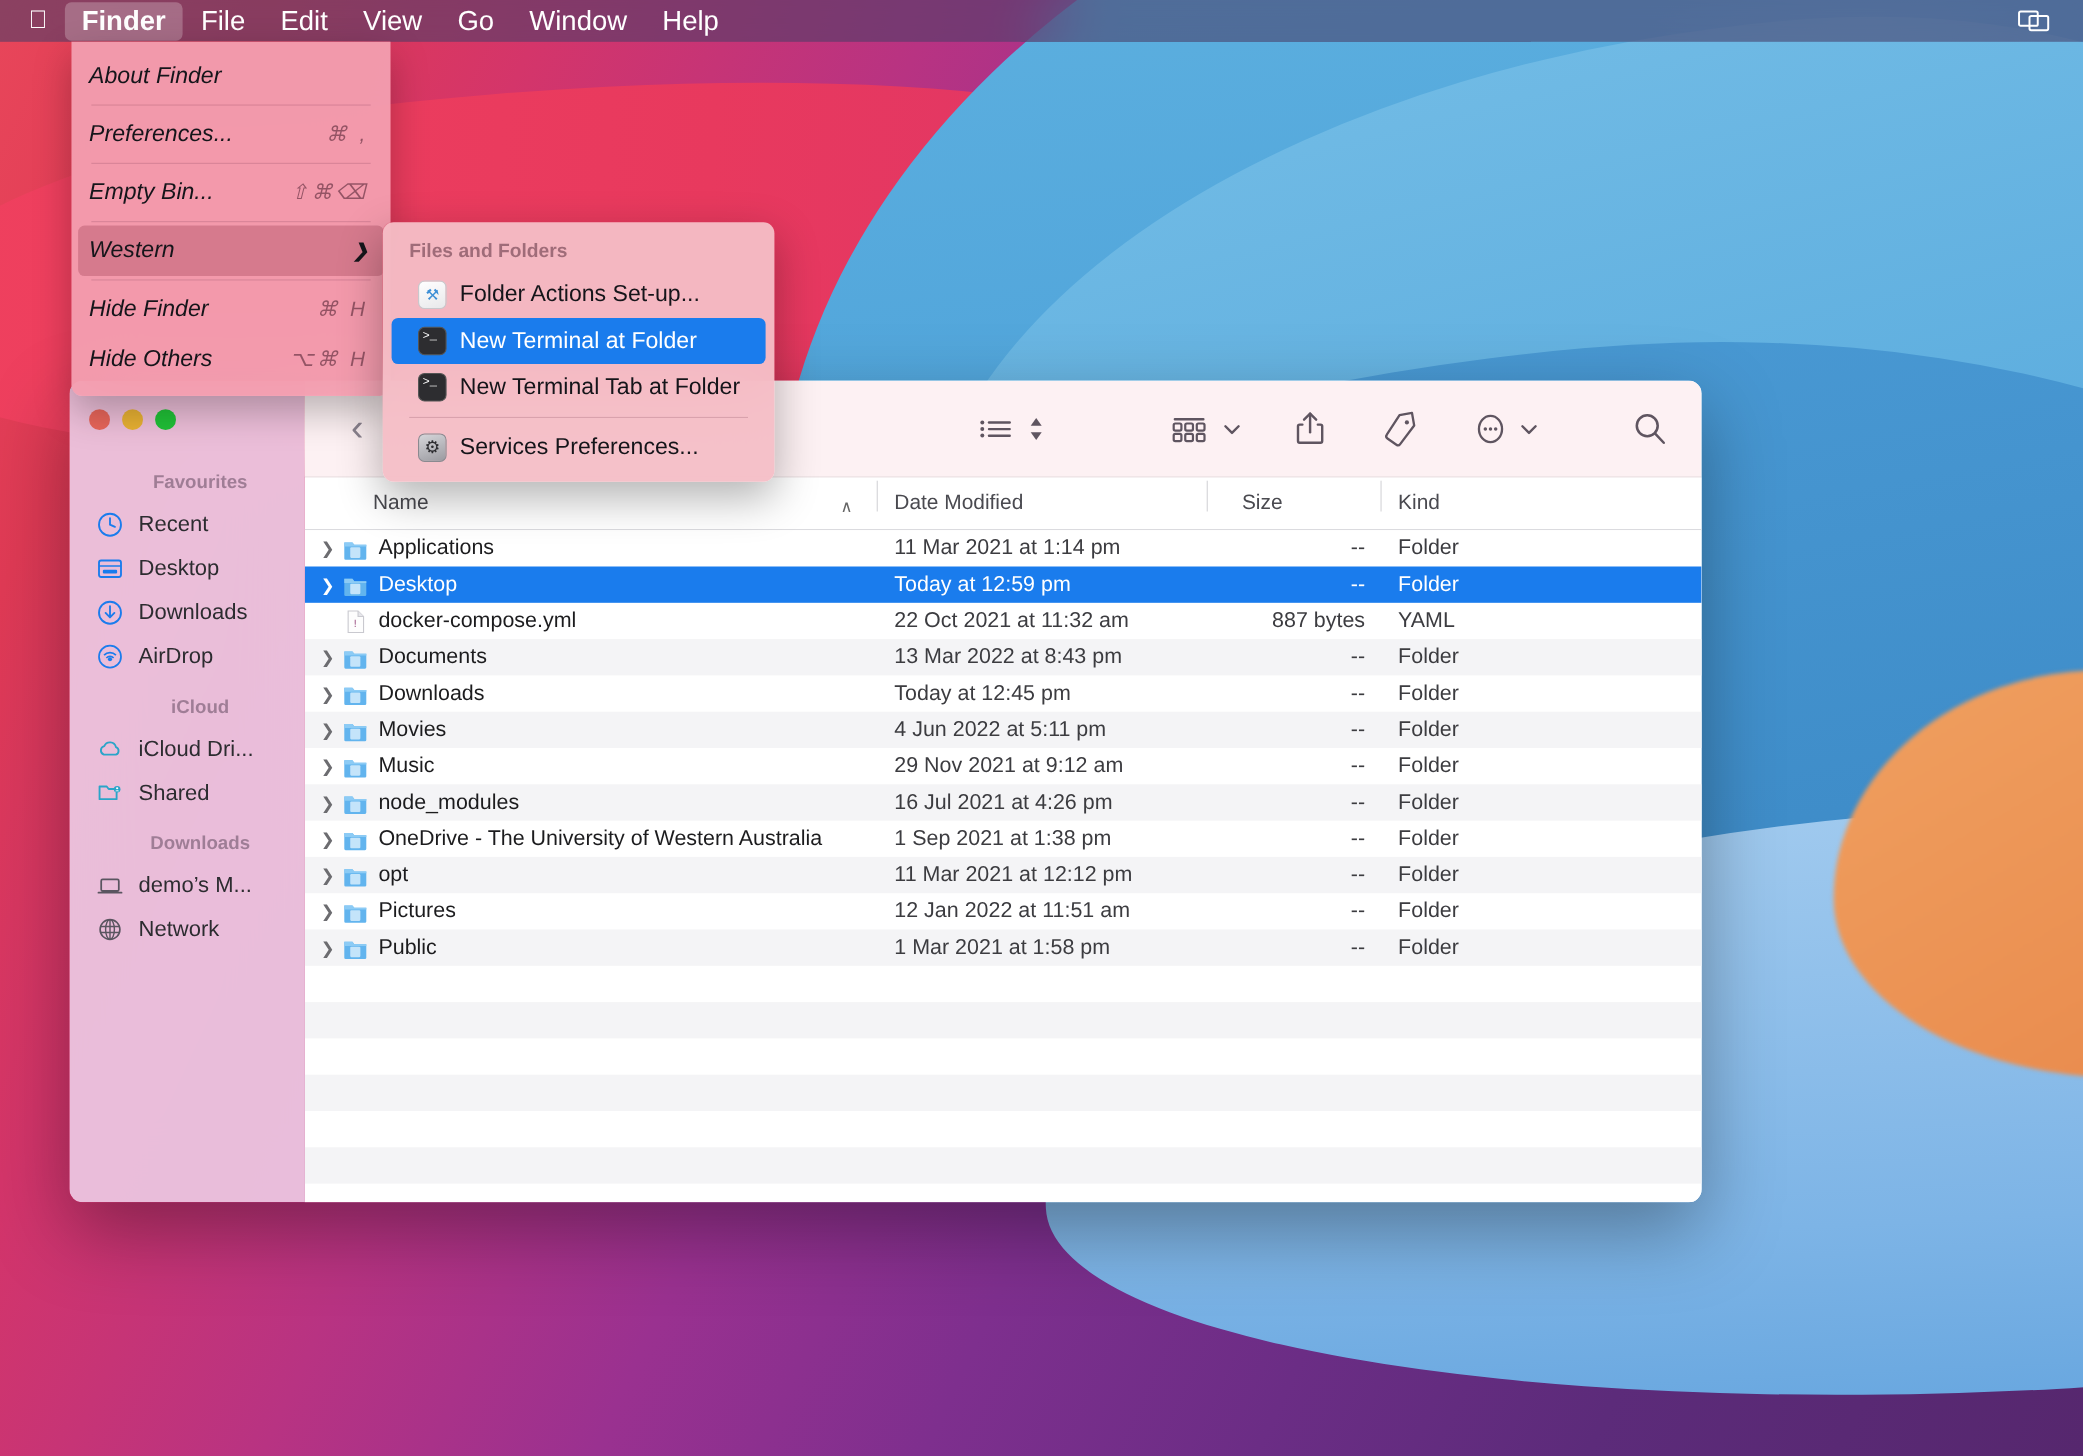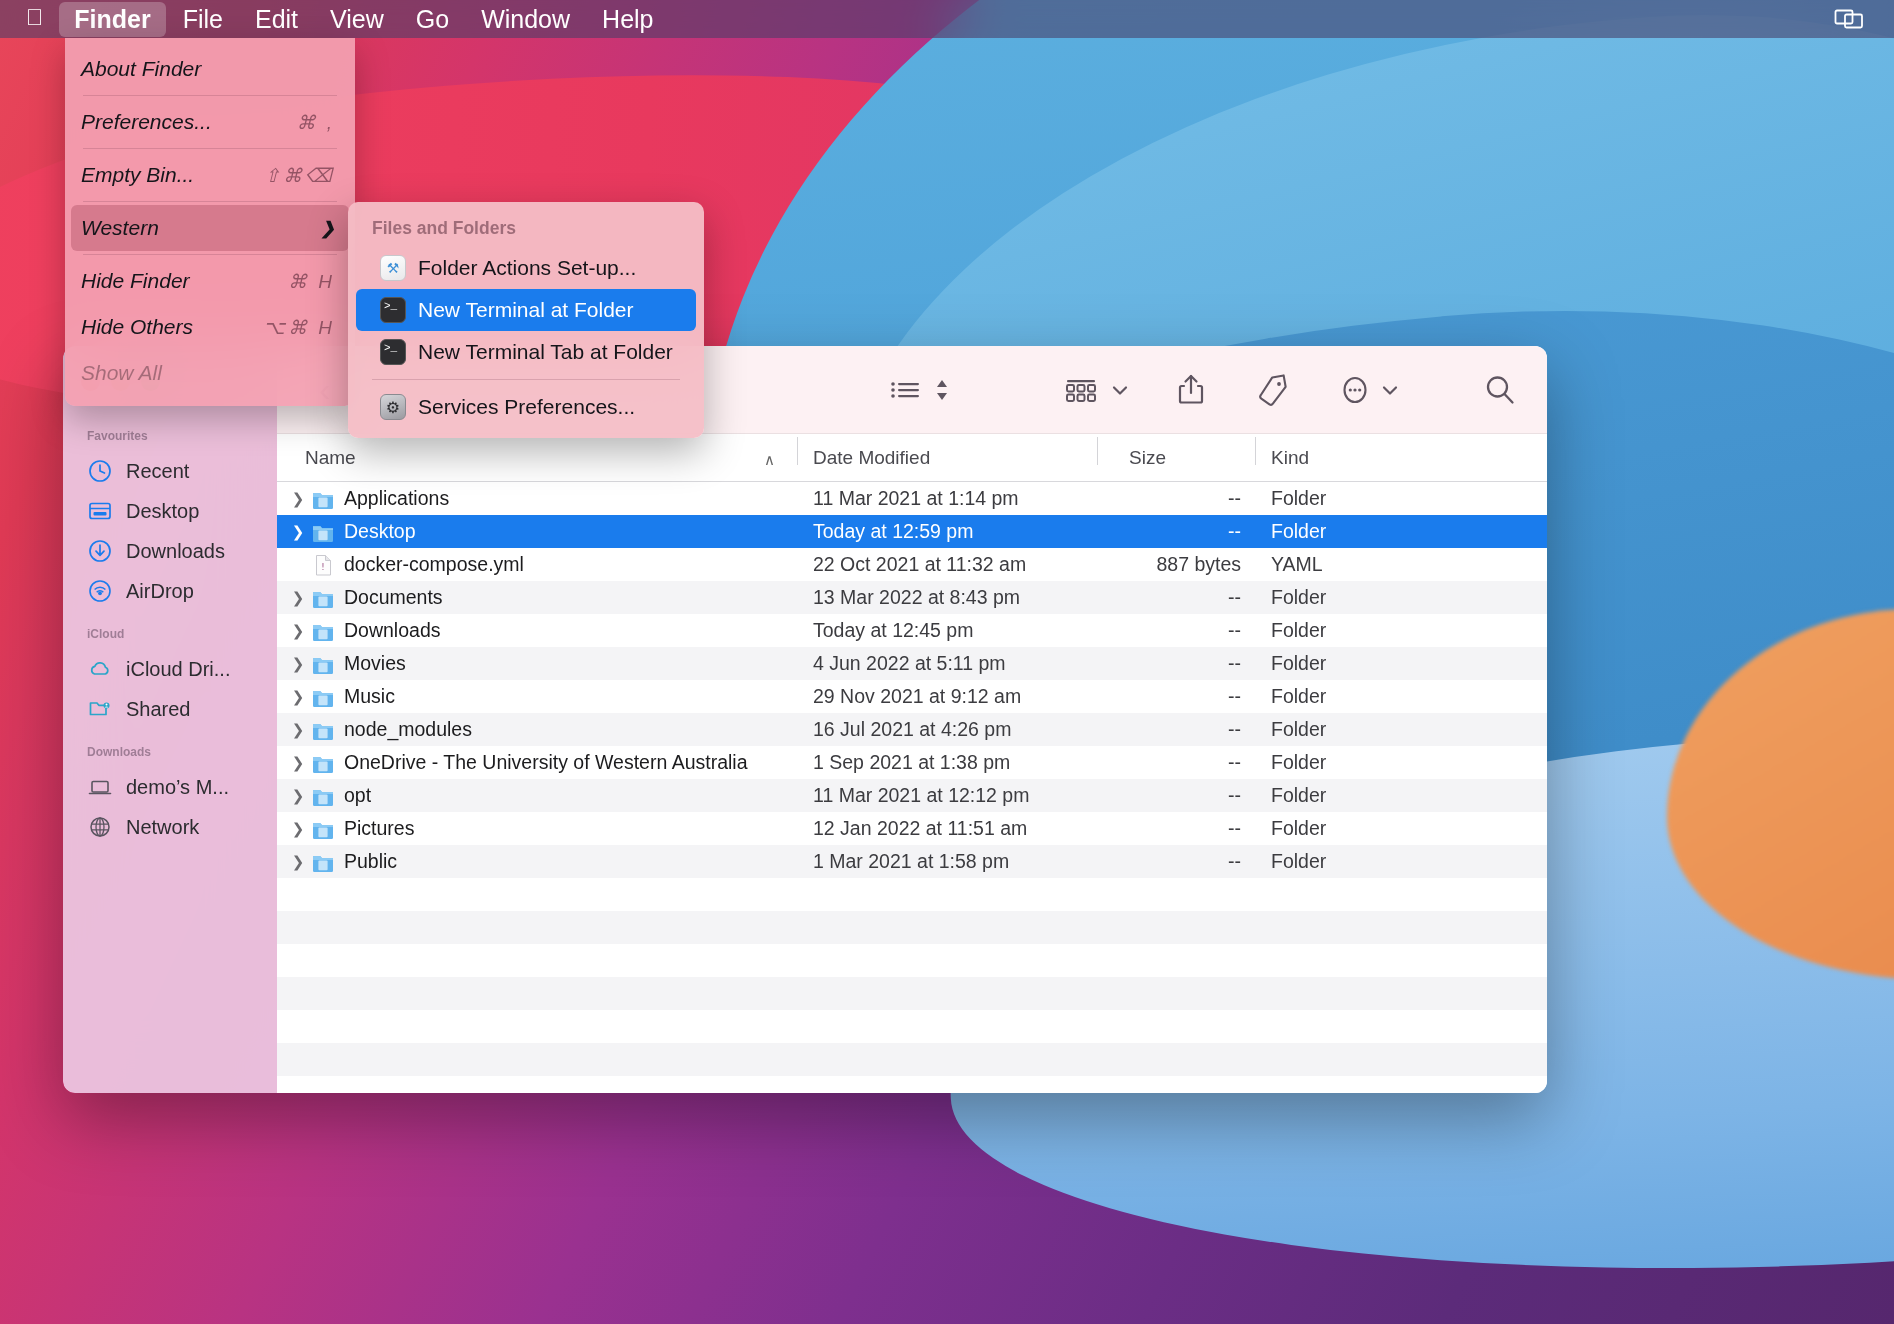--- a/index.html
+++ b/index.html
@@ -176,23 +176,24 @@
     backdrop-filter:blur(30px);
     padding-top:14px;
   }
   .tl-wrap { display:flex; gap:11px; padding:12px 0 22px 18px; }
   .tl { width:19px; height:19px; border-radius:50%; }
   .tl.r { background:#e8655a; }
   .tl.y { background:#e8b133; }
   .tl.g { background:#20c137; }
 
   .sb-head {
-    font-size:12px; font-weight:bold;
+    font-size:17px; font-weight:bold;
     color:rgba(70,50,70,0.46);
     padding:16px 0 8px 24px;
+    text-align:center;
   }
   .sb-item {
     display:flex; align-items:center; gap:13px;
     height:40px; padding-left:24px;
     font-size:20px; color:#2c2c30;
   }
   .sb-ic { width:26px; height:26px; flex:none; display:block; }
 
   #content { flex:1; background:#fff; display:flex; flex-direction:column; min-width:0; }
   #toolbar {
@@ -211,21 +212,21 @@
     display:flex; align-items:center;
     font-size:19px; color:#4a4a50;
     border-bottom:1px solid #d8d8dc;
     background:#fff;
   }
   .ch { padding-left:16px; position:relative; }
   .ch.sep::before {
     content:""; position:absolute; left:0; top:-10px;
     width:1px; height:28px; background:#d4d4d8;
   }
-  .c-name { width:520px; display:flex; align-items:flex-end; padding-left:28px; }
+  .c-name { width:520px; display:flex; align-items:flex-end; padding-left:62px; }
   .c-name .srt { margin-left:auto; margin-right:22px; font-size:15px; color:#666; }
   .c-date { width:300px; }
   .c-size { width:158px;padding-left:32px; }
   .c-kind { flex:1; }
 
   #filelist { flex:1; overflow:hidden; background:#fff; }
   .frow {
     display:flex; align-items:center;
     height:33px; font-size:19.5px; color:#1c1c1e;
   }
@@ -642,24 +643,20 @@
   </div>
   <div class="msep"></div>
   <div class="mrow">
     <span class="lbl">Hide Finder</span>
     <span class="sc">⌘ H</span>
   </div>
   <div class="mrow">
     <span class="lbl">Hide Others</span>
     <span class="sc">⌥⌘ H</span>
   </div>
-  <div class="mrow disabled">
-    <span class="lbl">Show All</span>
-    <span class="sc"></span>
-  </div>
 </div>
 
 <div id="services-menu">
   <div class="sec-title">Files and Folders</div>
   <div class="srow">
     <span class="icn-folderact">⚒</span>
     <span>Folder Actions Set-up...</span>
   </div>
   <div class="srow sel">
     <span class="icn-term">&gt;_</span>

